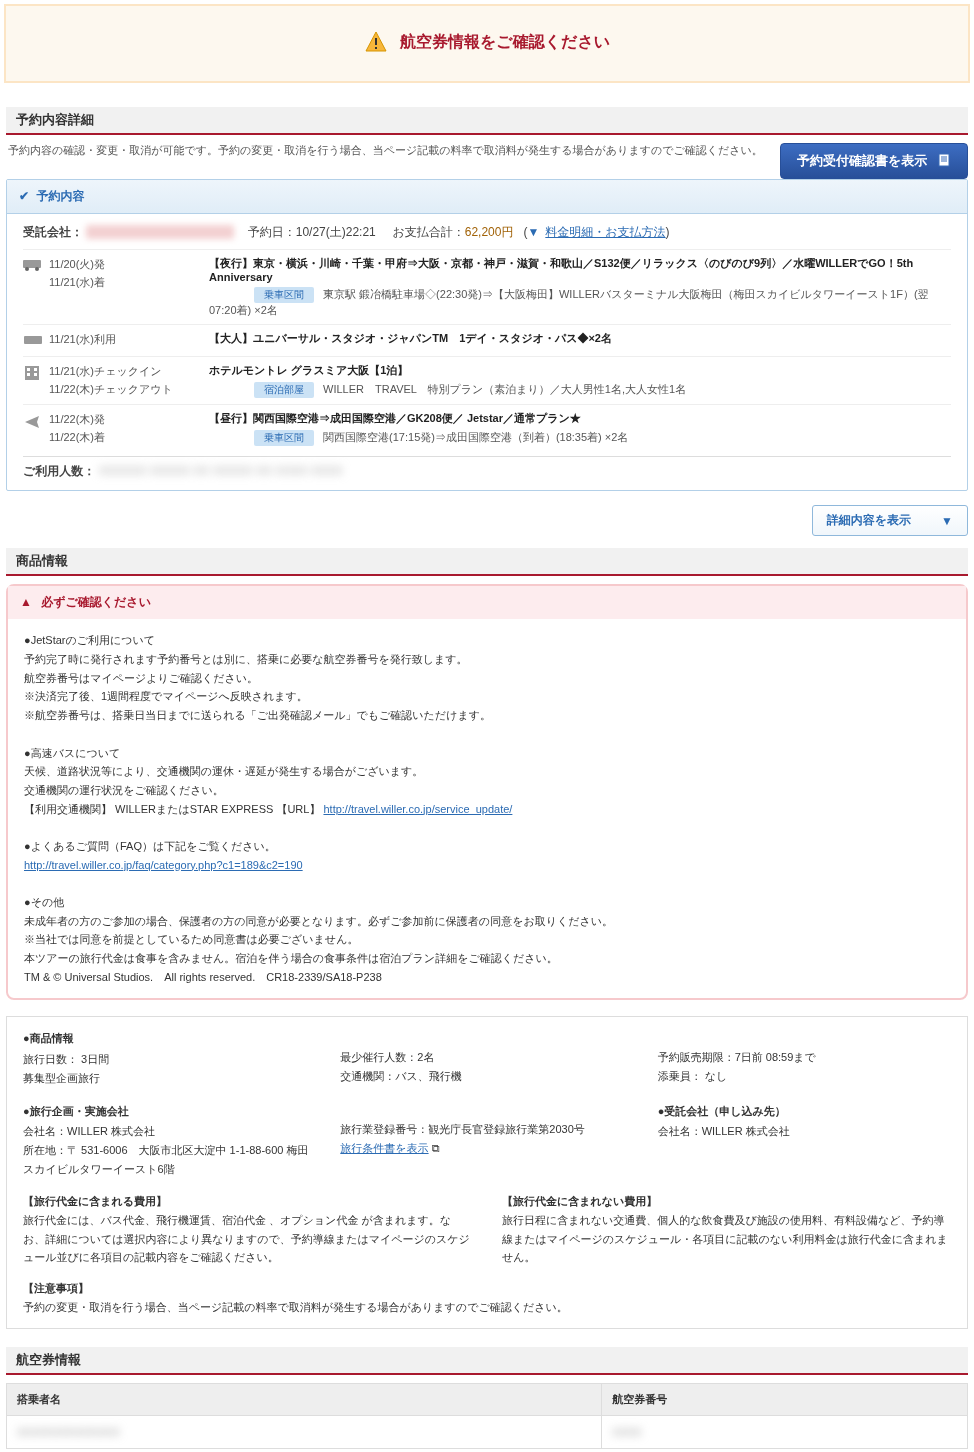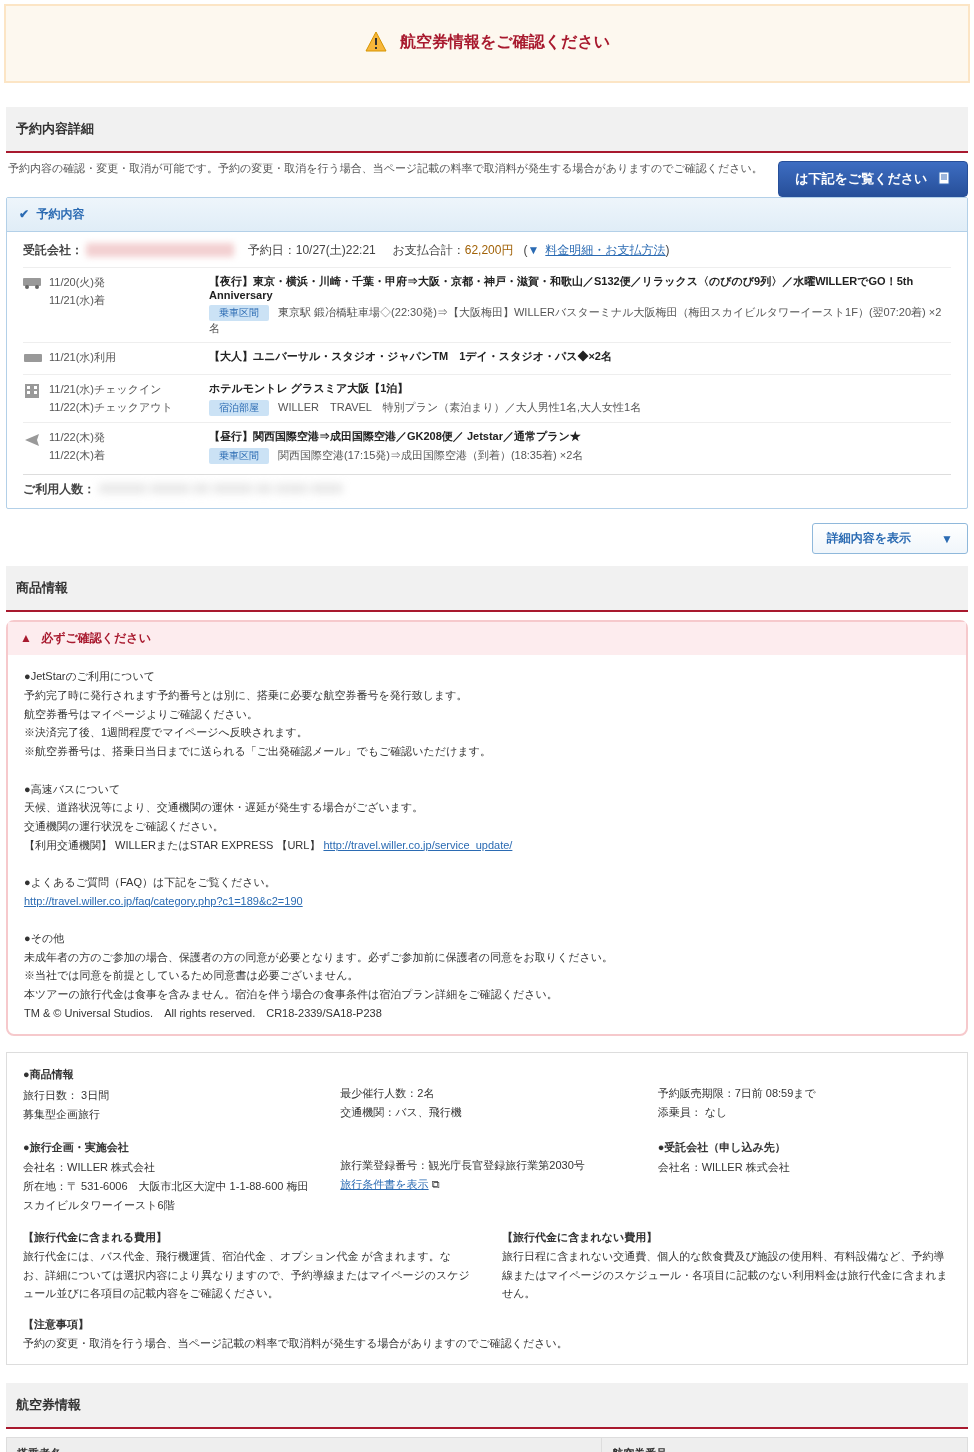--- a/index.html
+++ b/index.html
@@ -1,41 +1,41 @@
 <!DOCTYPE html>
 <html><head>
 <meta charset="utf-8">
 <style>
 * { box-sizing: border-box; margin: 0; padding: 0; }
 body { font-family: "Hiragino Kaku Gothic Pro", "メイリオ", Meiryo, sans-serif; font-size: 12px; color: #333; background: #fff; width: 974px; }
 .alert-banner { border: 2px solid #fce5c5; background: #fdf8ef; padding: 24px; text-align: center; margin: 4px 4px 24px 4px; }
 .alert-banner-inner { display: inline-flex; align-items: center; gap: 12px; }
 .alert-banner-text { color: #a8192e; font-weight: bold; font-size: 16px; }
 .warn-triangle { width: 24px; height: 24px; }
-.sec-title { background: #f1f1f1; border-bottom: 2px solid #a8192e; padding: 13px 10px; font-weight: bold; font-size: 13px; margin-bottom: 8px; }
+.sec-title { background: #f1f1f1; border-bottom: 2px solid #a8192e; padding: 4px 10px; font-weight: bold; font-size: 13px; margin-bottom: 8px; }
 .desc { font-size: 11px; color: #555; margin-bottom: 8px; padding: 0 2px; }
 .btn-navy { display: inline-block; background: linear-gradient(#3d6dc2, #274f99); color: #fff; font-weight: bold; font-size: 13px; padding: 8px 16px; border: 1px solid #274f99; border-radius: 4px; cursor: pointer; }
 .btn-navy .doc-icon { margin-left: 6px; vertical-align: -2px; }
 .right { text-align: right; margin-bottom: 12px; }
 .panel { border: 1px solid #b3d0e8; border-radius: 2px; margin: 0 0 14px 0; }
 .panel-head { background: linear-gradient(#eef5fb, #e0edf7); color: #2b6bb3; font-weight: bold; padding: 8px 12px; border-bottom: 1px solid #b3d0e8; }
 .panel-head .chk { color: #2b6bb3; margin-right: 4px; }
 .panel-body { padding: 10px 16px; }
 .resv-title-row { color: #444; font-size: 12px; margin-bottom: 8px; }
 .resv-title-row .label { font-weight: bold; }
 .resv-title-row .redacted { background: #f3d0d1; color: transparent; filter: blur(3px); border-radius: 2px; padding: 0 30px; }
 .resv-title-row .price { color: #a16207; font-weight: normal; }
 .resv-title-row .link { color: #2b6bb3; text-decoration: underline; margin-left: 6px; }
 .item-row { display: flex; gap: 0; border-top: 1px solid #eee; padding: 6px 0; }
 .item-row:first-of-type { border-top: 1px solid #ddd; }
 .item-icon { width: 26px; padding-top: 2px; color: #888; }
 .item-dates { width: 160px; font-size: 11px; line-height: 1.6; color: #555; }
 .item-body { flex: 1; font-size: 11px; }
 .item-body .bold { font-weight: bold; color: #222; }
-.badge { display: inline-block; background: #cbe2f5; color: #2b6bb3; font-size: 10px; padding: 1px 10px; margin-right: 6px; border-radius: 2px; }
+.badge { display: inline-block; background: #cbe2f5; color: #2b6bb3; font-size: 10px; padding: 1px 10px; margin-right: 6px; border-radius: 2px; margin-left: 45px; }
 .item-line2 { margin-top: 4px; color: #555; }
 .usage-row { border-top: 1px solid #ddd; margin-top: 4px; padding-top: 6px; font-size: 12px; color: #444; }
 .usage-row .blur { filter: blur(4px); color: #aaa; }
 .btn-detail { display: inline-flex; align-items: center; gap: 30px; background: linear-gradient(#fff,#f0f6fb); color: #2b6bb3; font-weight: bold; border: 1px solid #8fb8db; border-radius: 3px; padding: 6px 14px; cursor: pointer; font-size: 12px; }
 .btn-detail .tri { color: #2b6bb3; }
 .notice-panel { border: 2px solid #f6c9cc; border-radius: 8px; margin-bottom: 16px; }
 .notice-head { background: #fdecee; color: #a8192e; font-weight: bold; padding: 8px 12px; }
 .notice-head .tri { margin-right: 6px; }
 .notice-body { padding: 12px 16px; font-size: 11px; line-height: 1.7; color: #333; }
 .notice-body a { color: #2b6bb3; text-decoration: underline; }
@@ -63,21 +63,21 @@
       </svg>
     <span class="alert-banner-text">航空券情報をご確認ください</span>
   </div>
 </div>
 
 <div style="padding:0 6px;">
 <div class="sec-title">予約内容詳細</div>
 <div style="display:flex; gap:12px; align-items:flex-start;">
   <div class="desc" style="flex:1;">予約内容の確認・変更・取消が可能です。予約の変更・取消を行う場合、当ページ記載の料率で取消料が発生する場合がありますのでご確認ください。</div>
   <button class="btn-navy">
-    <span>は下記をご覧ください</span>
+    <span>予約受付確認書を表示</span>
     <svg class="doc-icon" width="14" height="14" viewBox="0 0 14 14">
           <rect x="2" y="1" width="10" height="12" fill="#fff" stroke="#fff" stroke-width="0"></rect>
           <rect x="2" y="1" width="10" height="12" fill="none" stroke="#3a6db8"></rect>
           <line x1="4" y1="4" x2="10" y2="4" stroke="#3a6db8"></line>
           <line x1="4" y1="6" x2="10" y2="6" stroke="#3a6db8"></line>
           <line x1="4" y1="8" x2="10" y2="8" stroke="#3a6db8"></line>
         </svg>
   </button>
 </div>
 

